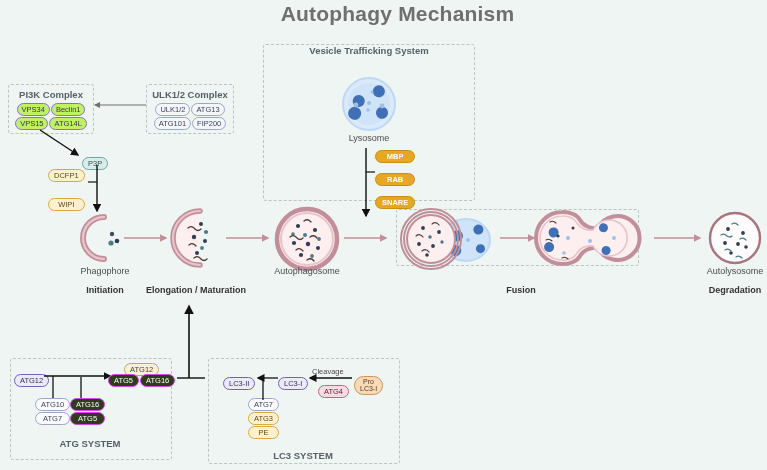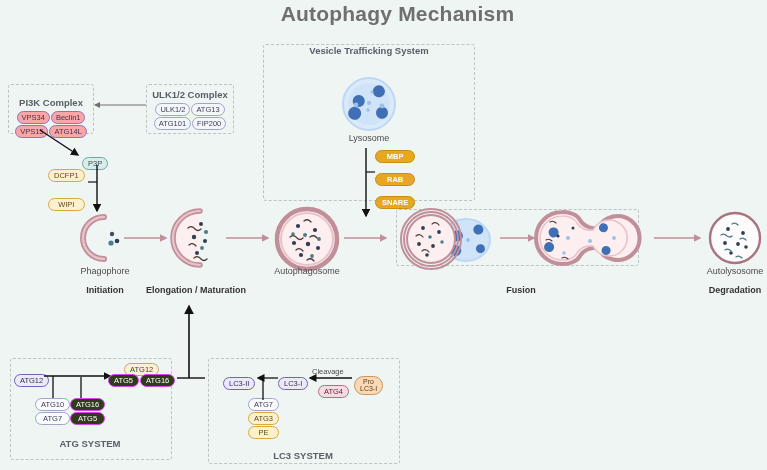--- a/index.html
+++ b/index.html
@@ -16,21 +16,21 @@
   }
   
   .dbox{border:1px dashed #b9c4c4;border-radius:3px;}
   .gtitle{font-size:9.5px;font-weight:bold;color:#57606a;text-align:center;}
   
   .pill{
     display:inline-flex;align-items:center;justify-content:center;
     border-radius:9px;font-size:7.5px;white-space:nowrap;
     box-sizing:border-box;line-height:1;
   }
-  .pill-pi3k{background:#fca5a5;border:1px solid #8b72c4;color:#3c3550;height:13px;padding:0 4px;}
+  .pill-pi3k{background:#bef264;border:1px solid #8b72c4;color:#3c3550;height:13px;padding:0 4px;}
   .pill-ulk{background:#f4f6fc;border:1px solid #9aa7c9;color:#3b4256;height:13px;padding:0 4px;}
   .pill-p3p{background:#d9ecea;border:1px solid #6fa8a2;color:#32504d;height:13px;padding:0 5px;}
   .pill-yellow{background:#fdf0cf;border:1px solid #d9a93a;color:#5c4a17;height:13px;padding:0 5px;}
   .pill-orange{background:#e8a723;border:1px solid #c98e12;color:#ffffff;height:13px;padding:0 6px;font-weight:bold;}
   .pill-olive{background:#2f3b1c;border:1px solid #d946ef;color:#ffffff;height:13px;padding:4px 5px;}
   .pill-cream{background:#f7f1d8;border:1px solid #b9a96a;color:#4b431f;height:13px;padding:0 5px;}
   .pill-white{background:#fbfbfe;border:1px solid #9aa7c9;color:#3b4256;height:13px;padding:0 5px;}
   .pill-lc3{background:#eceaf8;border:1px solid #6f63ba;color:#33304f;height:13px;padding:0 5px;}
   .pill-atg4{background:#f7dbe4;border:1px solid #c4667f;color:#5a2733;height:13px;padding:0 5px;}
   .pill-pro{background:#f8d9b8;border:1px solid #cf9456;color:#5c3b14;height:19px;padding:0 5px;
@@ -39,21 +39,21 @@
   .stage-name{font-size:9px;color:#4b4b4b;text-align:center;white-space:nowrap;}
   .stage-phase{font-size:9px;font-weight:bold;color:#333;text-align:center;white-space:nowrap;}
   svg{display:block;overflow:visible;}
 </style>
 </head>
 <body>
 
 <div class="abs" id="diagram-title">Autophagy Mechanism</div>
 
 <div class="abs dbox" style="left:8px;top:84px;width:84px;height:48px;">
-  <div class="gtitle" style="margin-top:12px;">PI3K Complex</div>
+  <div class="gtitle" style="margin-top:4px;">PI3K Complex</div>
   <div style="display:flex;flex-wrap:wrap;justify-content:center;gap:1px;margin-top:3px;">
     <span class="pill pill-pi3k">VPS34</span>
     <span class="pill pill-pi3k">Beclin1</span>
     <span class="pill pill-pi3k">VPS15</span>
     <span class="pill pill-pi3k">ATG14L</span>
   </div>
 </div>
 
 <div class="abs dbox" style="left:146px;top:84px;width:86px;height:48px;">
   <div class="gtitle" style="margin-top:4px;">ULK1/2 Complex</div>

